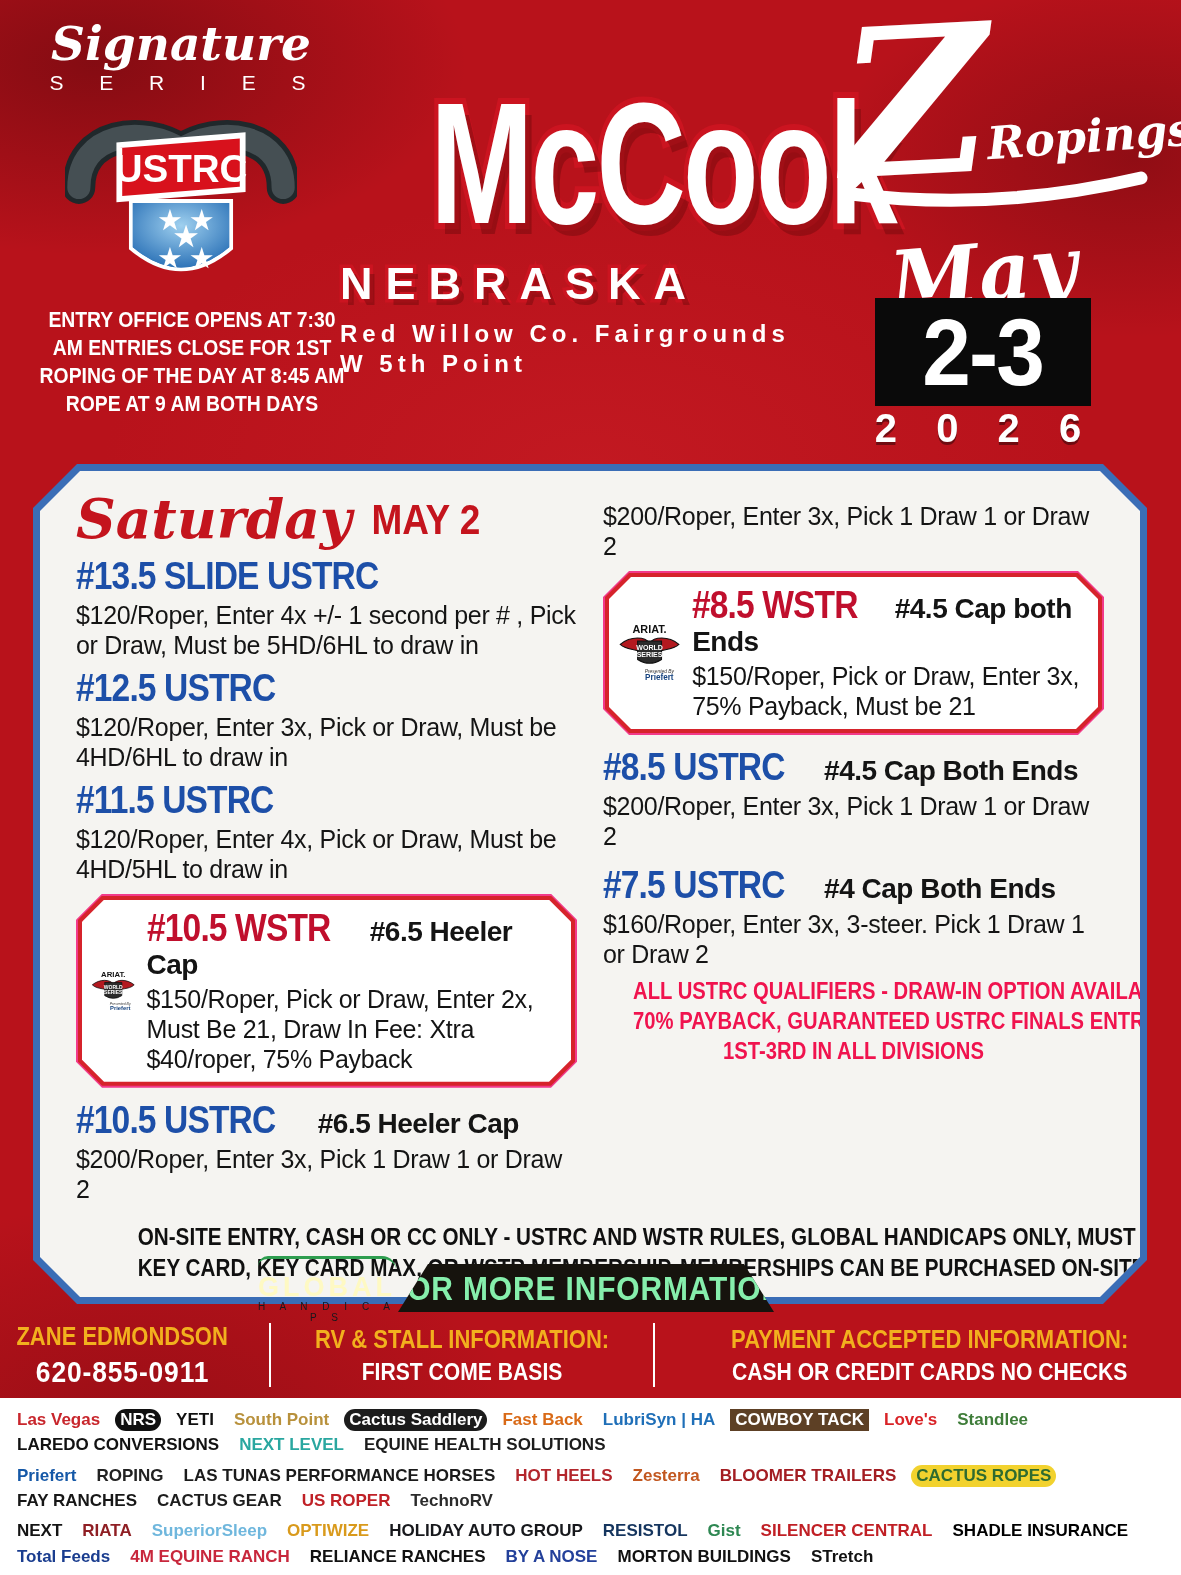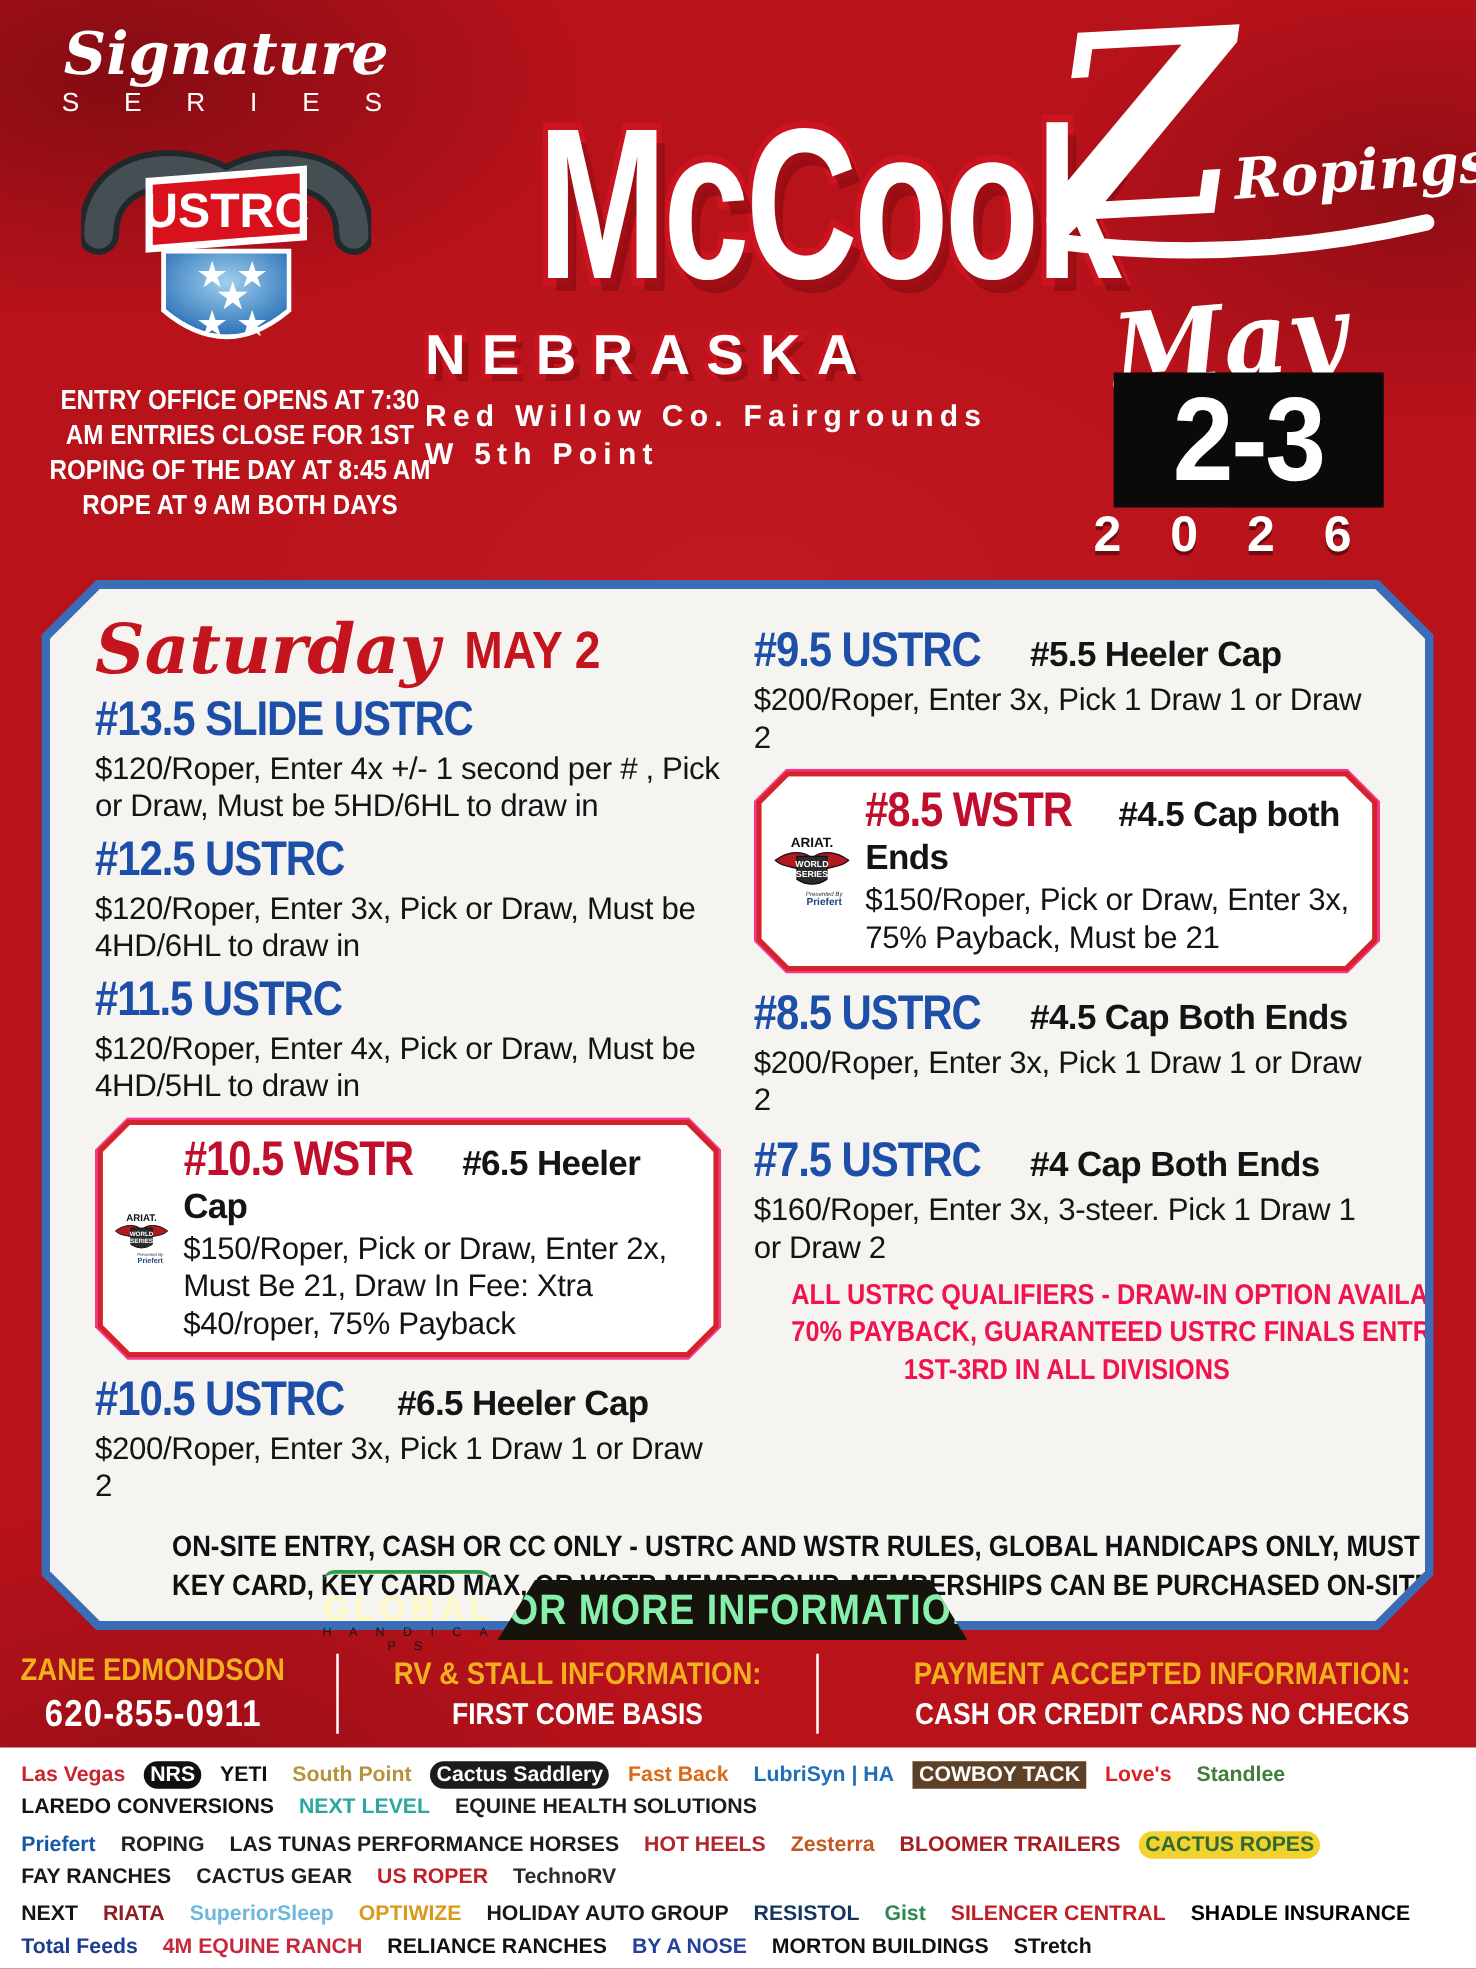--- a/index.html
+++ b/index.html
@@ -30,21 +30,21 @@
             text-shadow:5px 6px 0 rgba(110,8,12,.45);}
   .venue{font-size:24px;font-weight:bold;letter-spacing:5px;margin-top:10px;}
   .zBlock{left:835px;top:18px;width:340px;height:440px;color:#fff;}
   .zBig{position:absolute;left:5px;top:-18px;font-family:"DejaVu Serif",serif;font-style:italic;
         font-weight:bold;font-size:205px;line-height:1;transform:rotate(-3deg);}
   .zRopings{position:absolute;left:152px;top:92px;font-family:"DejaVu Serif",serif;font-style:italic;
             font-weight:bold;font-size:45px;transform:rotate(-4deg);}
   .zSwoosh{position:absolute;left:10px;top:150px;}
   .mayScript{position:absolute;left:55px;top:208px;font-family:"DejaVu Serif",serif;font-style:italic;
              font-weight:bold;font-size:80px;transform:rotate(-5deg);}
-  .dayBox{position:absolute;left:56px;top:280px;width:216px;height:108px;background:#0a0a0a;
+  .dayBox{position:absolute;left:40px;top:280px;width:216px;height:108px;background:#0a0a0a;
           display:flex;align-items:center;justify-content:center;}
   .dayNums{font-size:95px;font-weight:900;letter-spacing:-2px;transform:scaleX(.92);}
   .yearRow{position:absolute;left:0px;top:388px;width:300px;text-align:center;
            font-size:40px;font-weight:900;letter-spacing:14px;text-shadow:0 3px 0 rgba(0,0,0,.4);}
   
   .card{left:33px;top:464px;width:1114px;height:840px;background:#3a6db6;
         clip-path:polygon(44px 0,calc(100% - 44px) 0,100% 44px,100% calc(100% - 44px),calc(100% - 44px) 100%,44px 100%,0 calc(100% - 44px),0 44px);}
   .cardIn{position:absolute;left:7px;top:7px;right:7px;bottom:7px;background:#f5f4f1;
         clip-path:polygon(40px 0,calc(100% - 40px) 0,100% 40px,100% calc(100% - 40px),calc(100% - 40px) 100%,40px 100%,0 calc(100% - 40px),0 40px);
         padding:16px 36px 0 36px;box-sizing:border-box;}
@@ -193,21 +193,20 @@
           </div>
 
      <div class="ev">
        <div><span class="evTitle cond">#10.5 USTRC</span><span class="evCap">#6.5 Heeler Cap</span></div>
        <div class="evDet">$200/Roper, Enter 3x, Pick 1 Draw 1 or Draw 2</div>
      </div>
    </div>
 
    <div class="col">
      <div class="ev" style="margin-top:14px">
-       <div><span class="evTitle cond">#9.5 USTRC</span><span class="evCap">#5.5 Heeler Cap</span></div>
        <div class="evDet">$200/Roper, Enter 3x, Pick 1 Draw 1 or Draw 2</div>
      </div>
 
      <div class="octO">
             <div class="octM">
               <div class="octI">
        <svg width="112" height="104" viewBox="0 0 120 112">
          <text x="60" y="20" font-size="20" font-weight="bold" fill="#111" text-anchor="middle">ARIAT.</text>
          <path d="M6,40 C26,24 52,26 60,38 L60,62 C42,46 20,54 6,40 Z" fill="#b3191f" stroke="#111" stroke-width="2"></path>
          <path d="M114,40 C94,24 68,26 60,38 L60,62 C78,46 100,54 114,40 Z" fill="#b3191f" stroke="#111" stroke-width="2"></path>

